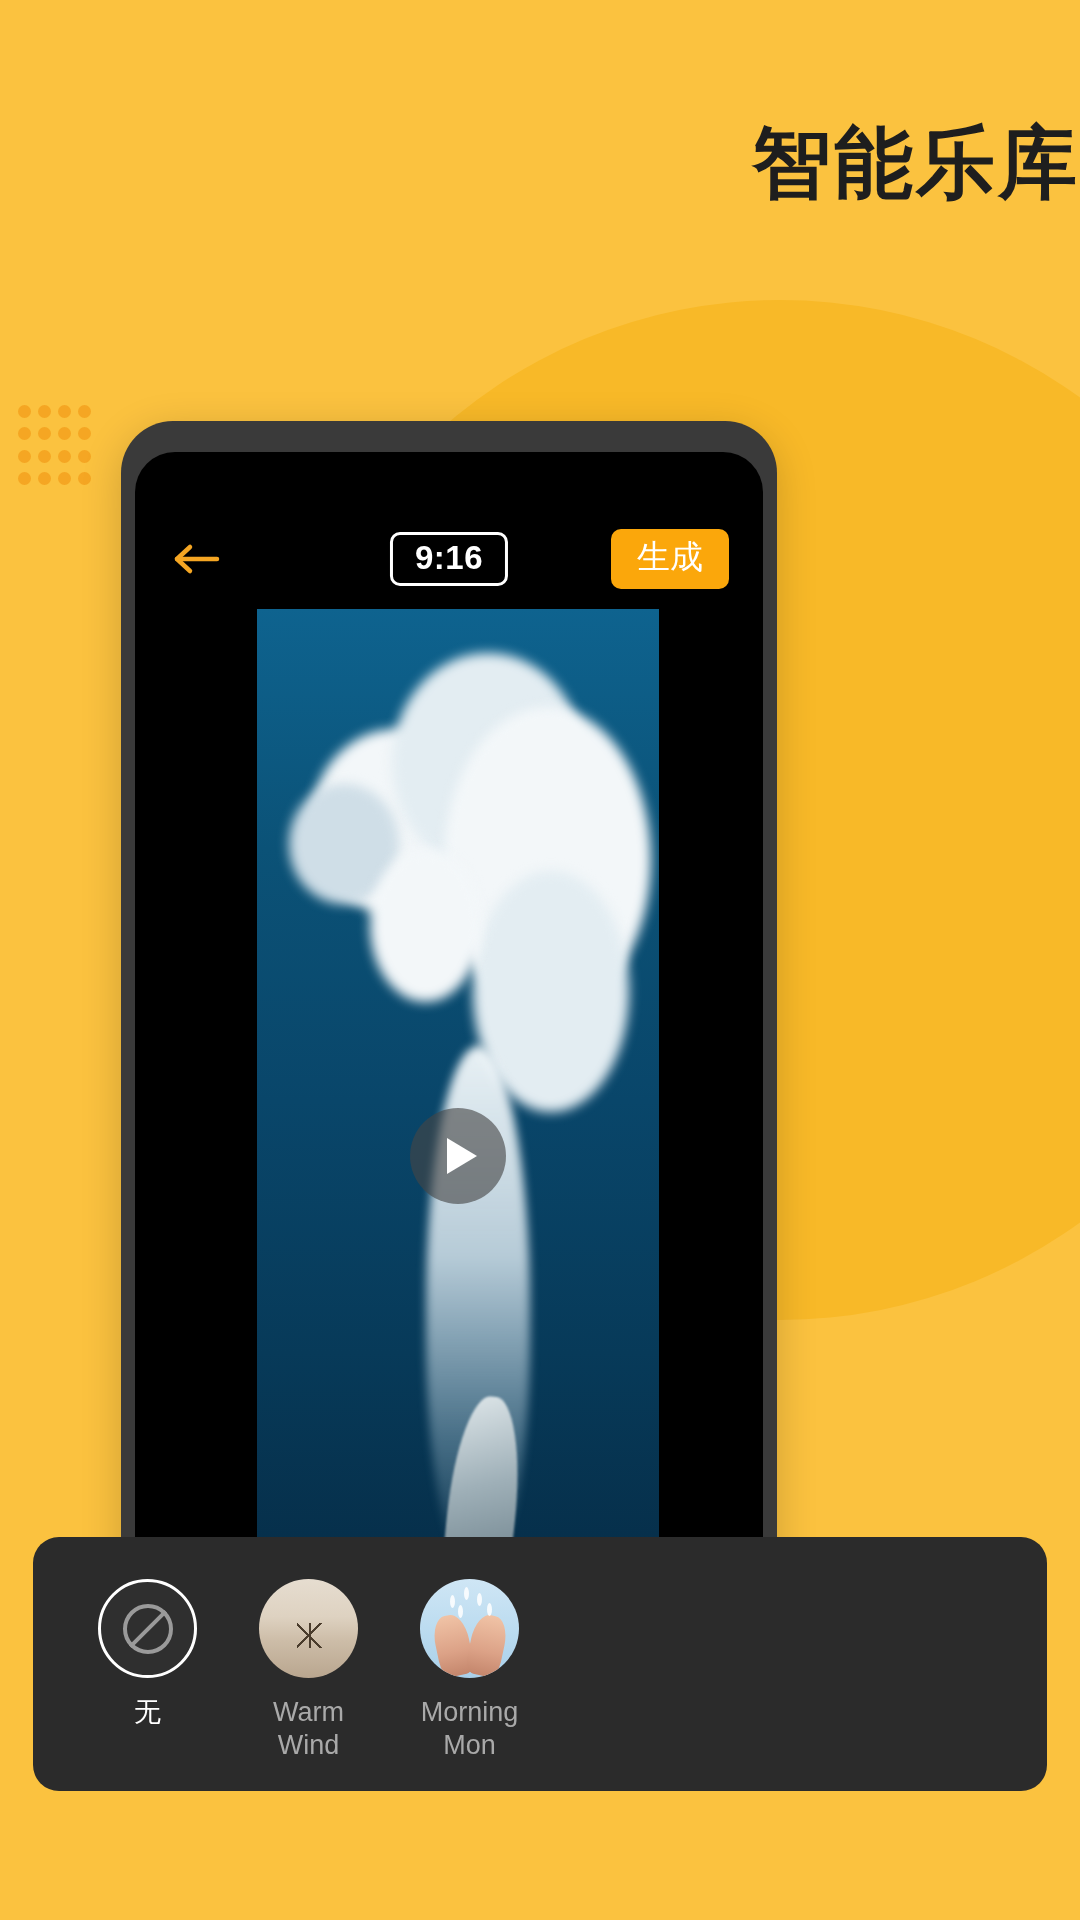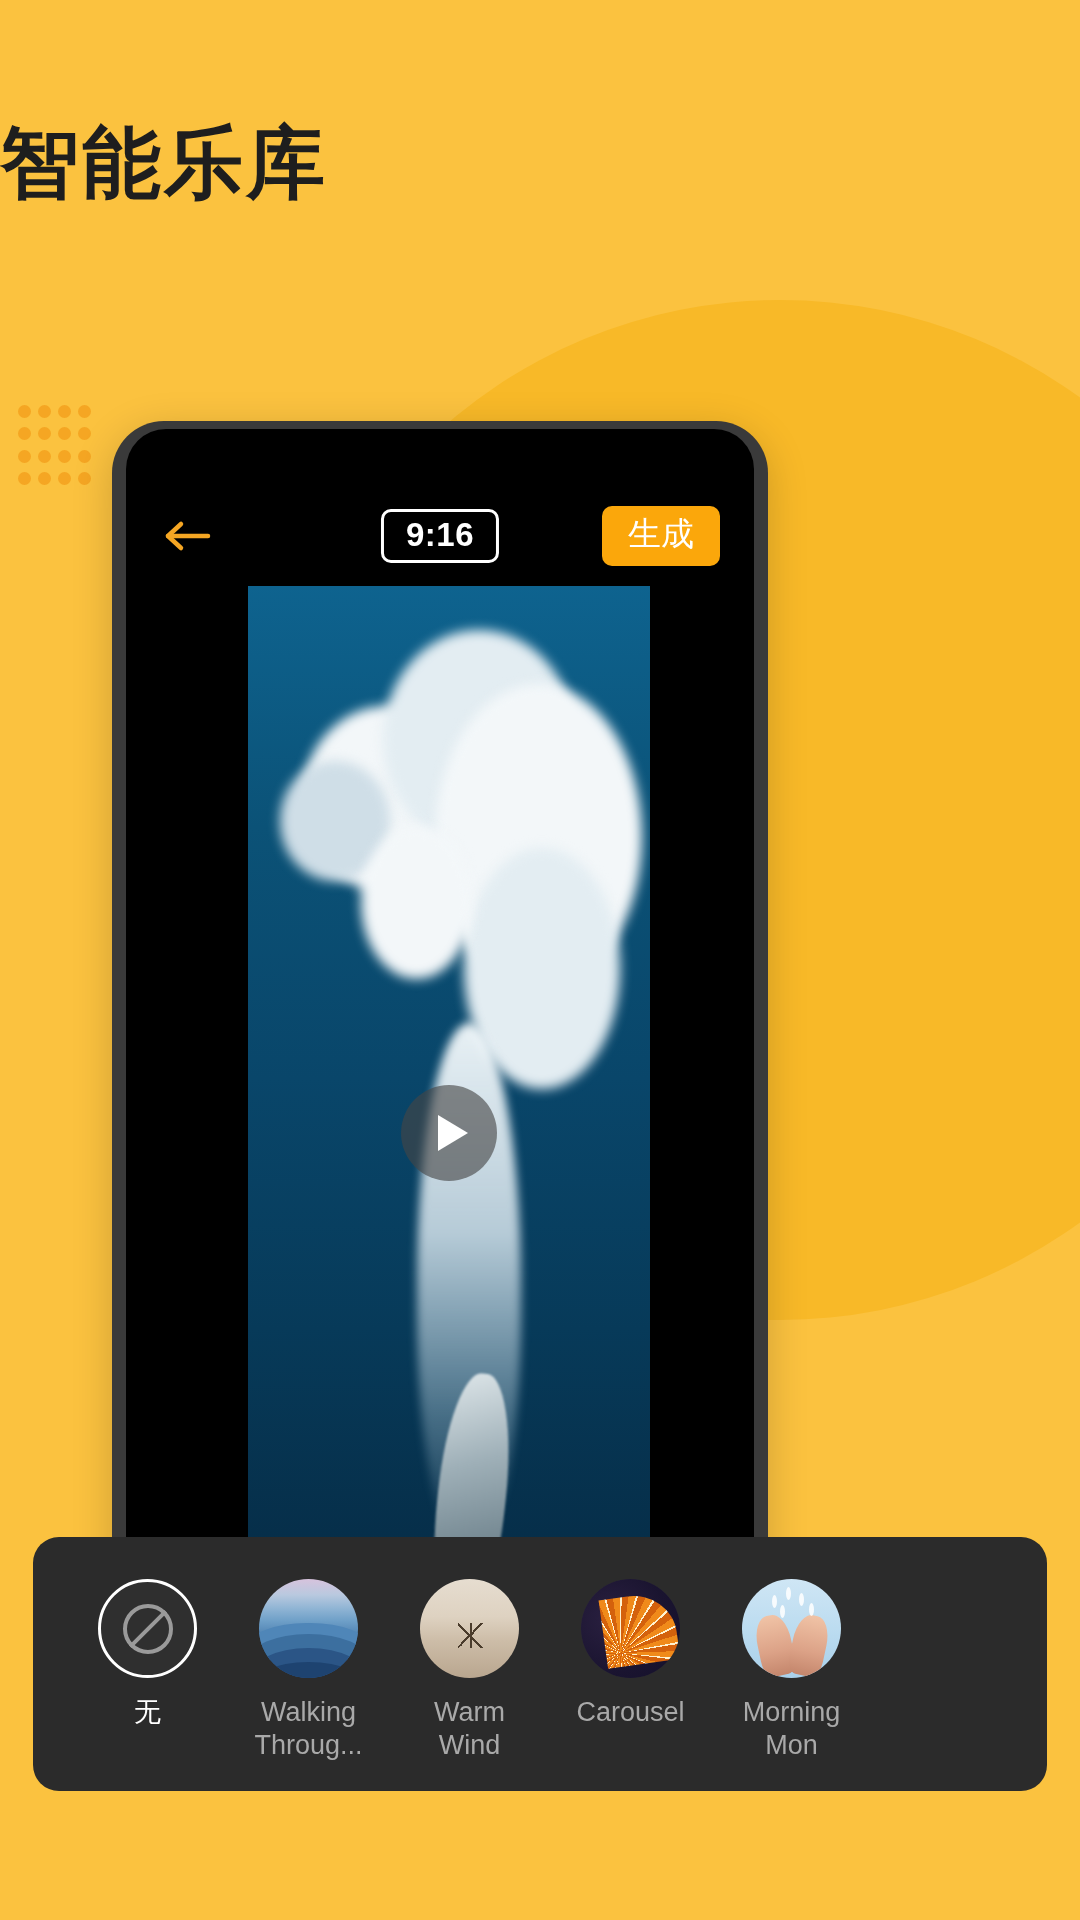--- a/index.html
+++ b/index.html
@@ -28,45 +28,45 @@
     grid-template-rows:repeat(4,1fr);
     gap:0px;
   }
   #bg-dots i {
     width:13px; height:13px; border-radius:50%;
     background:#F5A623; display:block;
     margin:auto;
   }
 
   
-  .head-wrap{ position:absolute; top:0; left:0; width:1080px; text-align:left; }
+  .head-wrap{ position:absolute; top:0; left:0; width:1080px; text-align:right; }
   #page-title{
     margin-top:122px;
     font-size:79px;
     line-height:1.05;
     font-weight:bold;
     color:#1E1E1E;
     letter-spacing:3px;
   }
   #page-subtitle{
     margin-top:36px;
     font-size:45px;
     color:#1C1C1C;
     letter-spacing:2px;
     font-weight:400;
   }
 
   
   #phone{
     position:absolute;
-    left:112px; top:421px;
+    left:121px; top:421px;
     width:656px; height:1250px;
     background:#3a3a3a;
     border-radius:52px 52px 0 0;
-    padding:8px 14px 0 14px;
+    padding:31px 14px 0 14px;
     box-shadow:0 10px 40px rgba(0,0,0,.18);
   }
   #phone-screen{
     width:100%; height:100%;
     background:#000;
     border-radius:40px 40px 0 0;
     overflow:hidden;
     position:relative;
   }
 
@@ -329,49 +329,30 @@
 <div id="style-panel">
 
   <div class="style-item">
     <div class="thumb none-thumb">
       <span class="ban"></span>
     </div>
     <div class="style-label active">无</div>
   </div>
 
 
-  <div class="style-item">
-    <div class="thumb">
-      <div class="art art-mountains">
-        <span class="m" style="top:44%;height:24%;background:#4f86b8;"></span>
-        <span class="m" style="top:56%;height:26%;background:#3c6f9f;"></span>
-        <span class="m" style="top:70%;height:30%;background:#2b5586;"></span>
-        <span class="m" style="top:84%;height:28%;background:#1e4370;"></span>
-      </div>
-    </div>
-    <div class="style-label">Walking Throug...</div>
-  </div>
 
   <div class="style-item">
     <div class="thumb">
       <div class="art art-sand">
         <span class="bush"></span>
       </div>
     </div>
     <div class="style-label">Warm Wind</div>
   </div>
 
-  <div class="style-item">
-    <div class="thumb">
-      <div class="art art-carousel">
-        <span class="fan"></span>
-      </div>
-    </div>
-    <div class="style-label">Carousel</div>
-  </div>
 
   <div class="style-item">
     <div class="thumb">
       <div class="art art-hands">
         <span class="hand hl"></span>
         <span class="hand hr"></span>
         <span class="drop" style="left:30%;top:16%;"></span>
         <span class="drop" style="left:44%;top:8%;"></span>
         <span class="drop" style="left:58%;top:14%;"></span>
         <span class="drop" style="left:68%;top:24%;"></span>

